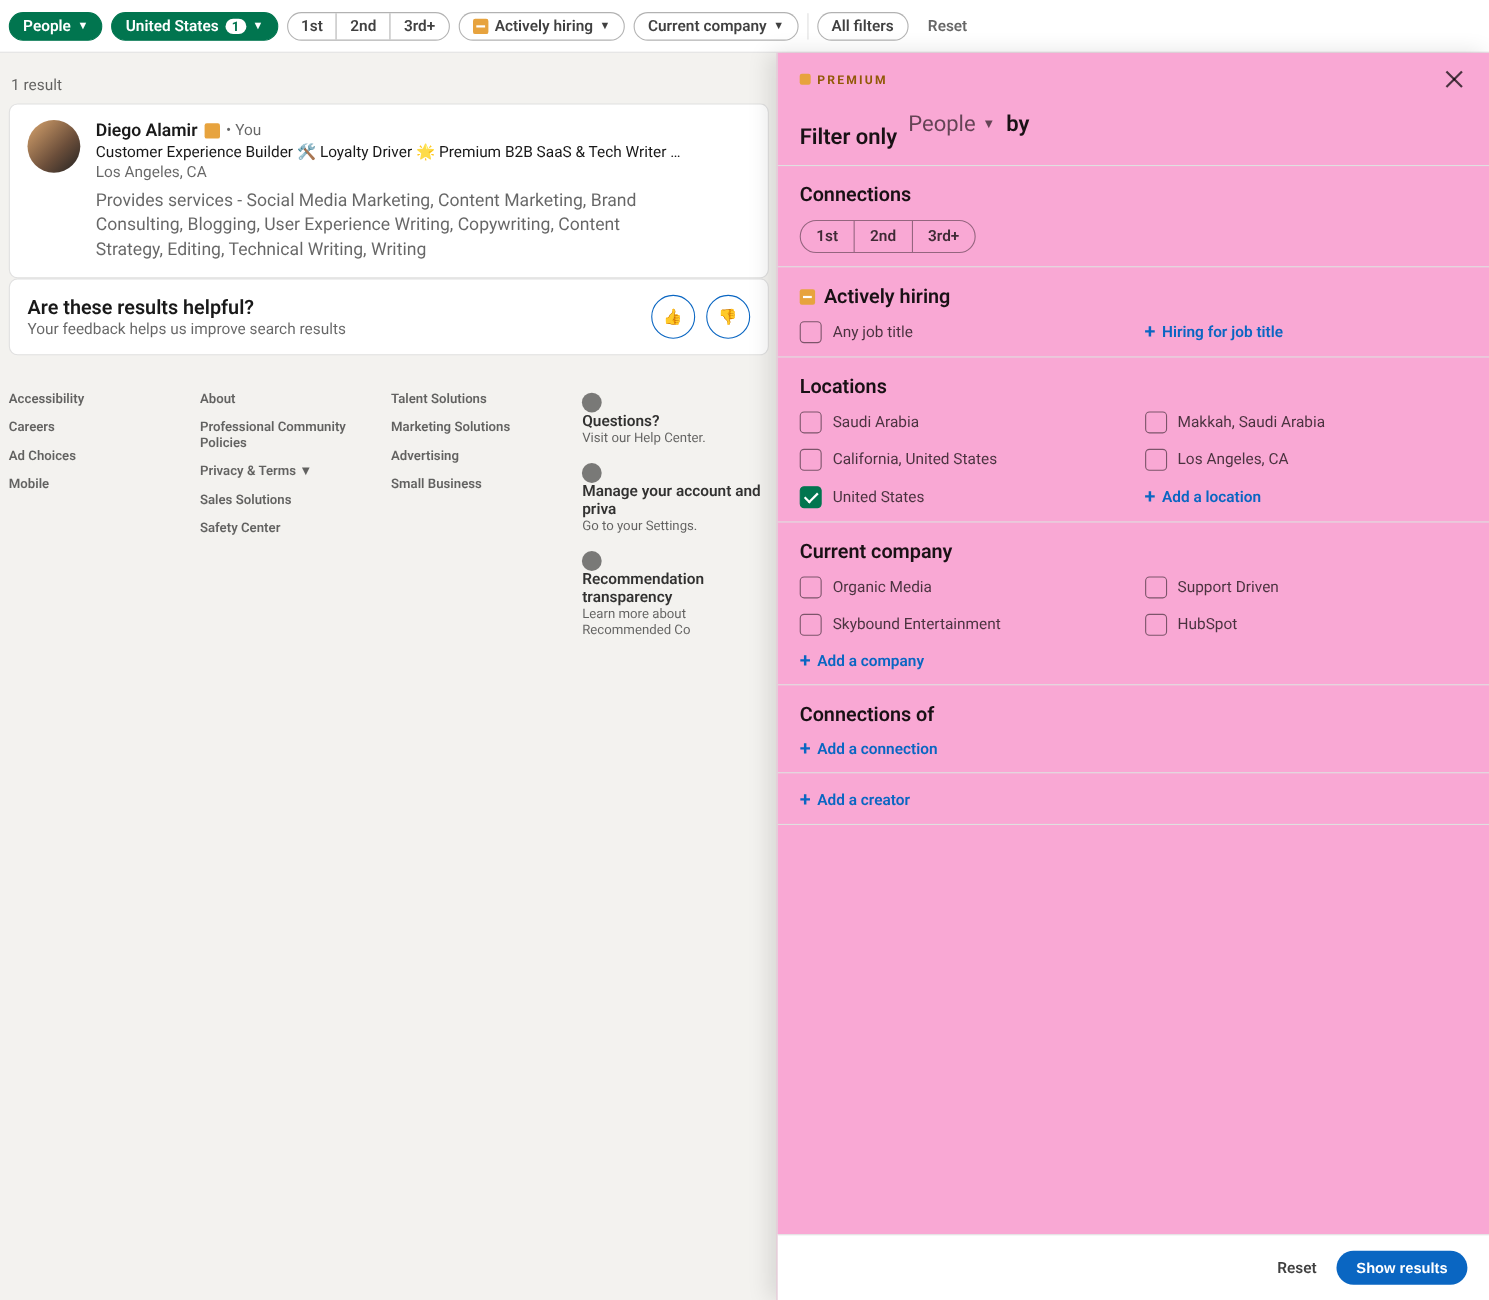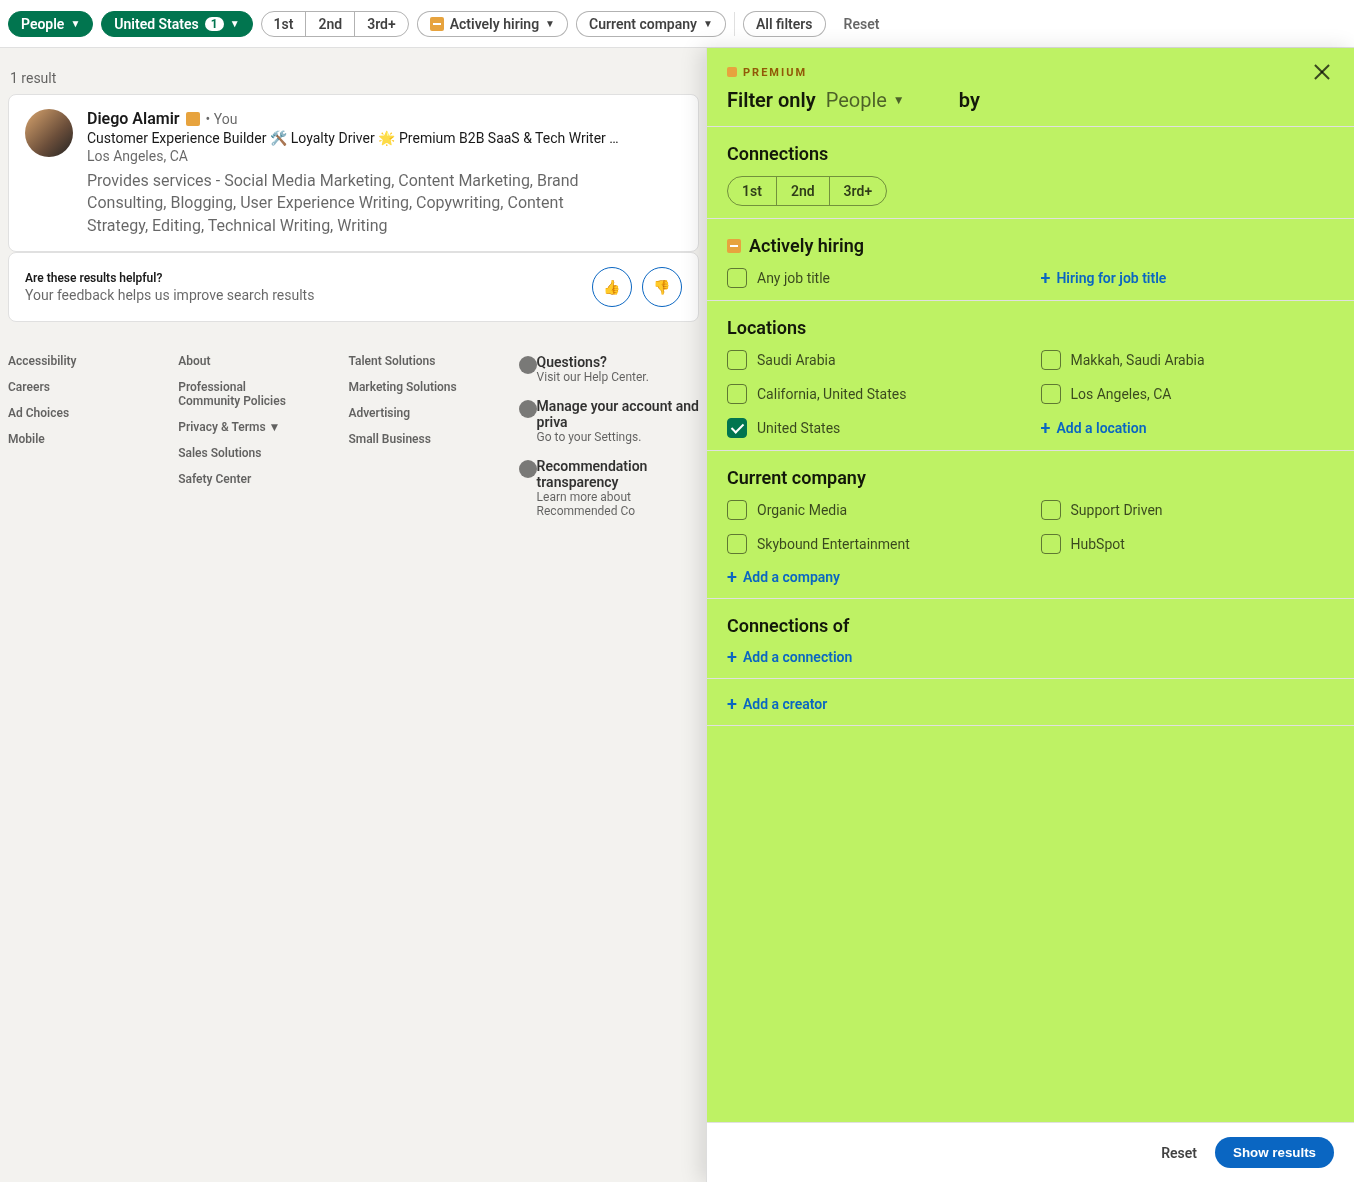--- a/index.html
+++ b/index.html
@@ -27,51 +27,51 @@
 .person { display: flex; gap: 14px; }
 .avatar { width: 48px; height: 48px; border-radius: 50%; background: linear-gradient(135deg, #d9a56e 0%, #6b4e3a 60%, #222 100%); flex-shrink: 0; }
 .name-line { display:flex; align-items:center; gap:6px; }
 .name-line .name { font-weight: 600; font-size: 16px; color: rgba(0,0,0,0.9); }
 .in-badge { display:inline-block; width:14px; height:14px; background:#e7a33e; border-radius:2px; }
 .you-label { color: rgba(0,0,0,0.6); font-size: 14px; }
 .headline { font-size: 14px; color: rgba(0,0,0,0.9); margin: 2px 0; white-space: nowrap; overflow: hidden; text-overflow: ellipsis; max-width: 540px; }
 .location { font-size: 14px; color: rgba(0,0,0,0.6); margin-bottom: 6px; }
 .services { font-size: 16px; color: rgba(0,0,0,0.6); line-height: 1.4; max-width: 540px; }
 .fb-card { display:flex; align-items:center; justify-content:space-between; }
-.fb-title { font-weight: 600; font-size: 12px; margin-bottom: 2px; }
+.fb-title { font-weight: 600; font-size: 18px; margin-bottom: 2px; }
 .fb-sub { color: rgba(0,0,0,0.6); font-size: 14px; }
 .fb-btns { display:flex; gap:10px; }
 .circle-btn { width:40px; height:40px; border:1px solid #0a66c2; border-radius:50%; display:flex; align-items:center; justify-content:center; color:#0a66c2; cursor:pointer; }
 
 
 .footer { display:flex; gap:40px; padding: 16px 8px; width:707px; color: rgba(0,0,0,0.6); font-size:12px; }
 .footer-col { display:flex; flex-direction:column; gap:12px; width: 155px; }
 .footer-col a { color: rgba(0,0,0,0.6); text-decoration:none; font-weight:600; cursor:pointer; }
 .footer-info { display:flex; flex-direction:column; gap:14px; }
-.footer-info .row { display:flex; gap:0; }
+.footer-info .row { display:flex; gap:0;flex-direction:column; }
 .footer-info .row .icn { width:18px; height:18px; background:rgba(0,0,0,0.5); border-radius:50%; flex-shrink:0; margin-top:2px; }
 .footer-info .title { font-weight:600; font-size:14px; color:rgba(0,0,0,0.8); }
 .footer-info .sub { font-size:12px; }
 .copyright { font-size:12px; color: rgba(0,0,0,0.6); margin-top:20px; padding-left:8px; }
 
 
-.panel { position:absolute; top:48px; right:0; bottom:0; width:648px; background:#bef264; border-left:1px solid #ddd; box-shadow: -6px 0 20px rgba(0,0,0,0.12); display:flex; flex-direction:column; }
+.panel { position:absolute; top:48px; right:0; bottom:0; width:648px; background:#f9a8d4; border-left:1px solid #ddd; box-shadow: -6px 0 20px rgba(0,0,0,0.12); display:flex; flex-direction:column; }
 .panel-scroll { flex:1; overflow:hidden; }
 .panel-head { display:flex; align-items:center; justify-content:space-between; padding: 12px 20px 4px; }
 .premium { font-size: 11px; font-weight: 700; letter-spacing: 2px; color:#915907; display:flex; align-items:center; gap:6px; }
 .premium .dot { width:10px; height:10px; background:#e7a33e; border-radius:2px; }
 .close-x { width:24px; height:24px; cursor:pointer; position:relative; }
 .close-x:before, .close-x:after { content:""; position:absolute; left:11px; top:2px; width:2px; height:20px; background: rgba(0,0,0,0.7); }
 .close-x:before { transform: rotate(45deg); }
 .close-x:after { transform: rotate(-45deg); }
 .panel-title-row { display:flex; align-items:center; gap:10px; padding: 0 20px 14px; font-size:20px; }
-.panel-title-row .fo { font-weight:600; }
+.panel-title-row .fo { font-weight:600;margin-top:24px; }
 .select-people { color: rgba(0,0,0,0.6); font-weight:400; display:flex; align-items:center; gap:6px; cursor:pointer; }
 .select-people .caret { font-size:12px; }
-.by { font-weight:600;margin-left:44px; }
+.by { font-weight:600; }
 .panel hr, .panel .border { border: none; border-top:1px solid #e0e0e0; }
 .section { padding: 16px 20px 12px; border-bottom:1px solid #e0e0e0; }
 .section h3 { font-size:18px; font-weight:600; margin-bottom:12px; }
 .seg-group { display:inline-flex; border:1px solid rgba(0,0,0,0.4); border-radius:18px; overflow:hidden; }
 .seg-group .s { padding:6px 14px; font-weight:600; color:rgba(0,0,0,0.75); border-right:1px solid rgba(0,0,0,0.4); cursor:pointer; }
 .seg-group .s:last-child { border-right:none; }
 .check-grid { display:grid; grid-template-columns: 1fr 1fr; gap: 14px 20px; }
 .check-item { display:flex; align-items:center; gap:10px; cursor:pointer; color: rgba(0,0,0,0.7); }
 .cb { width:20px; height:20px; border:1px solid rgba(0,0,0,0.5); border-radius:4px; flex-shrink:0; position:relative; }
 .cb.checked { background:#01754f; border-color:#01754f; }

